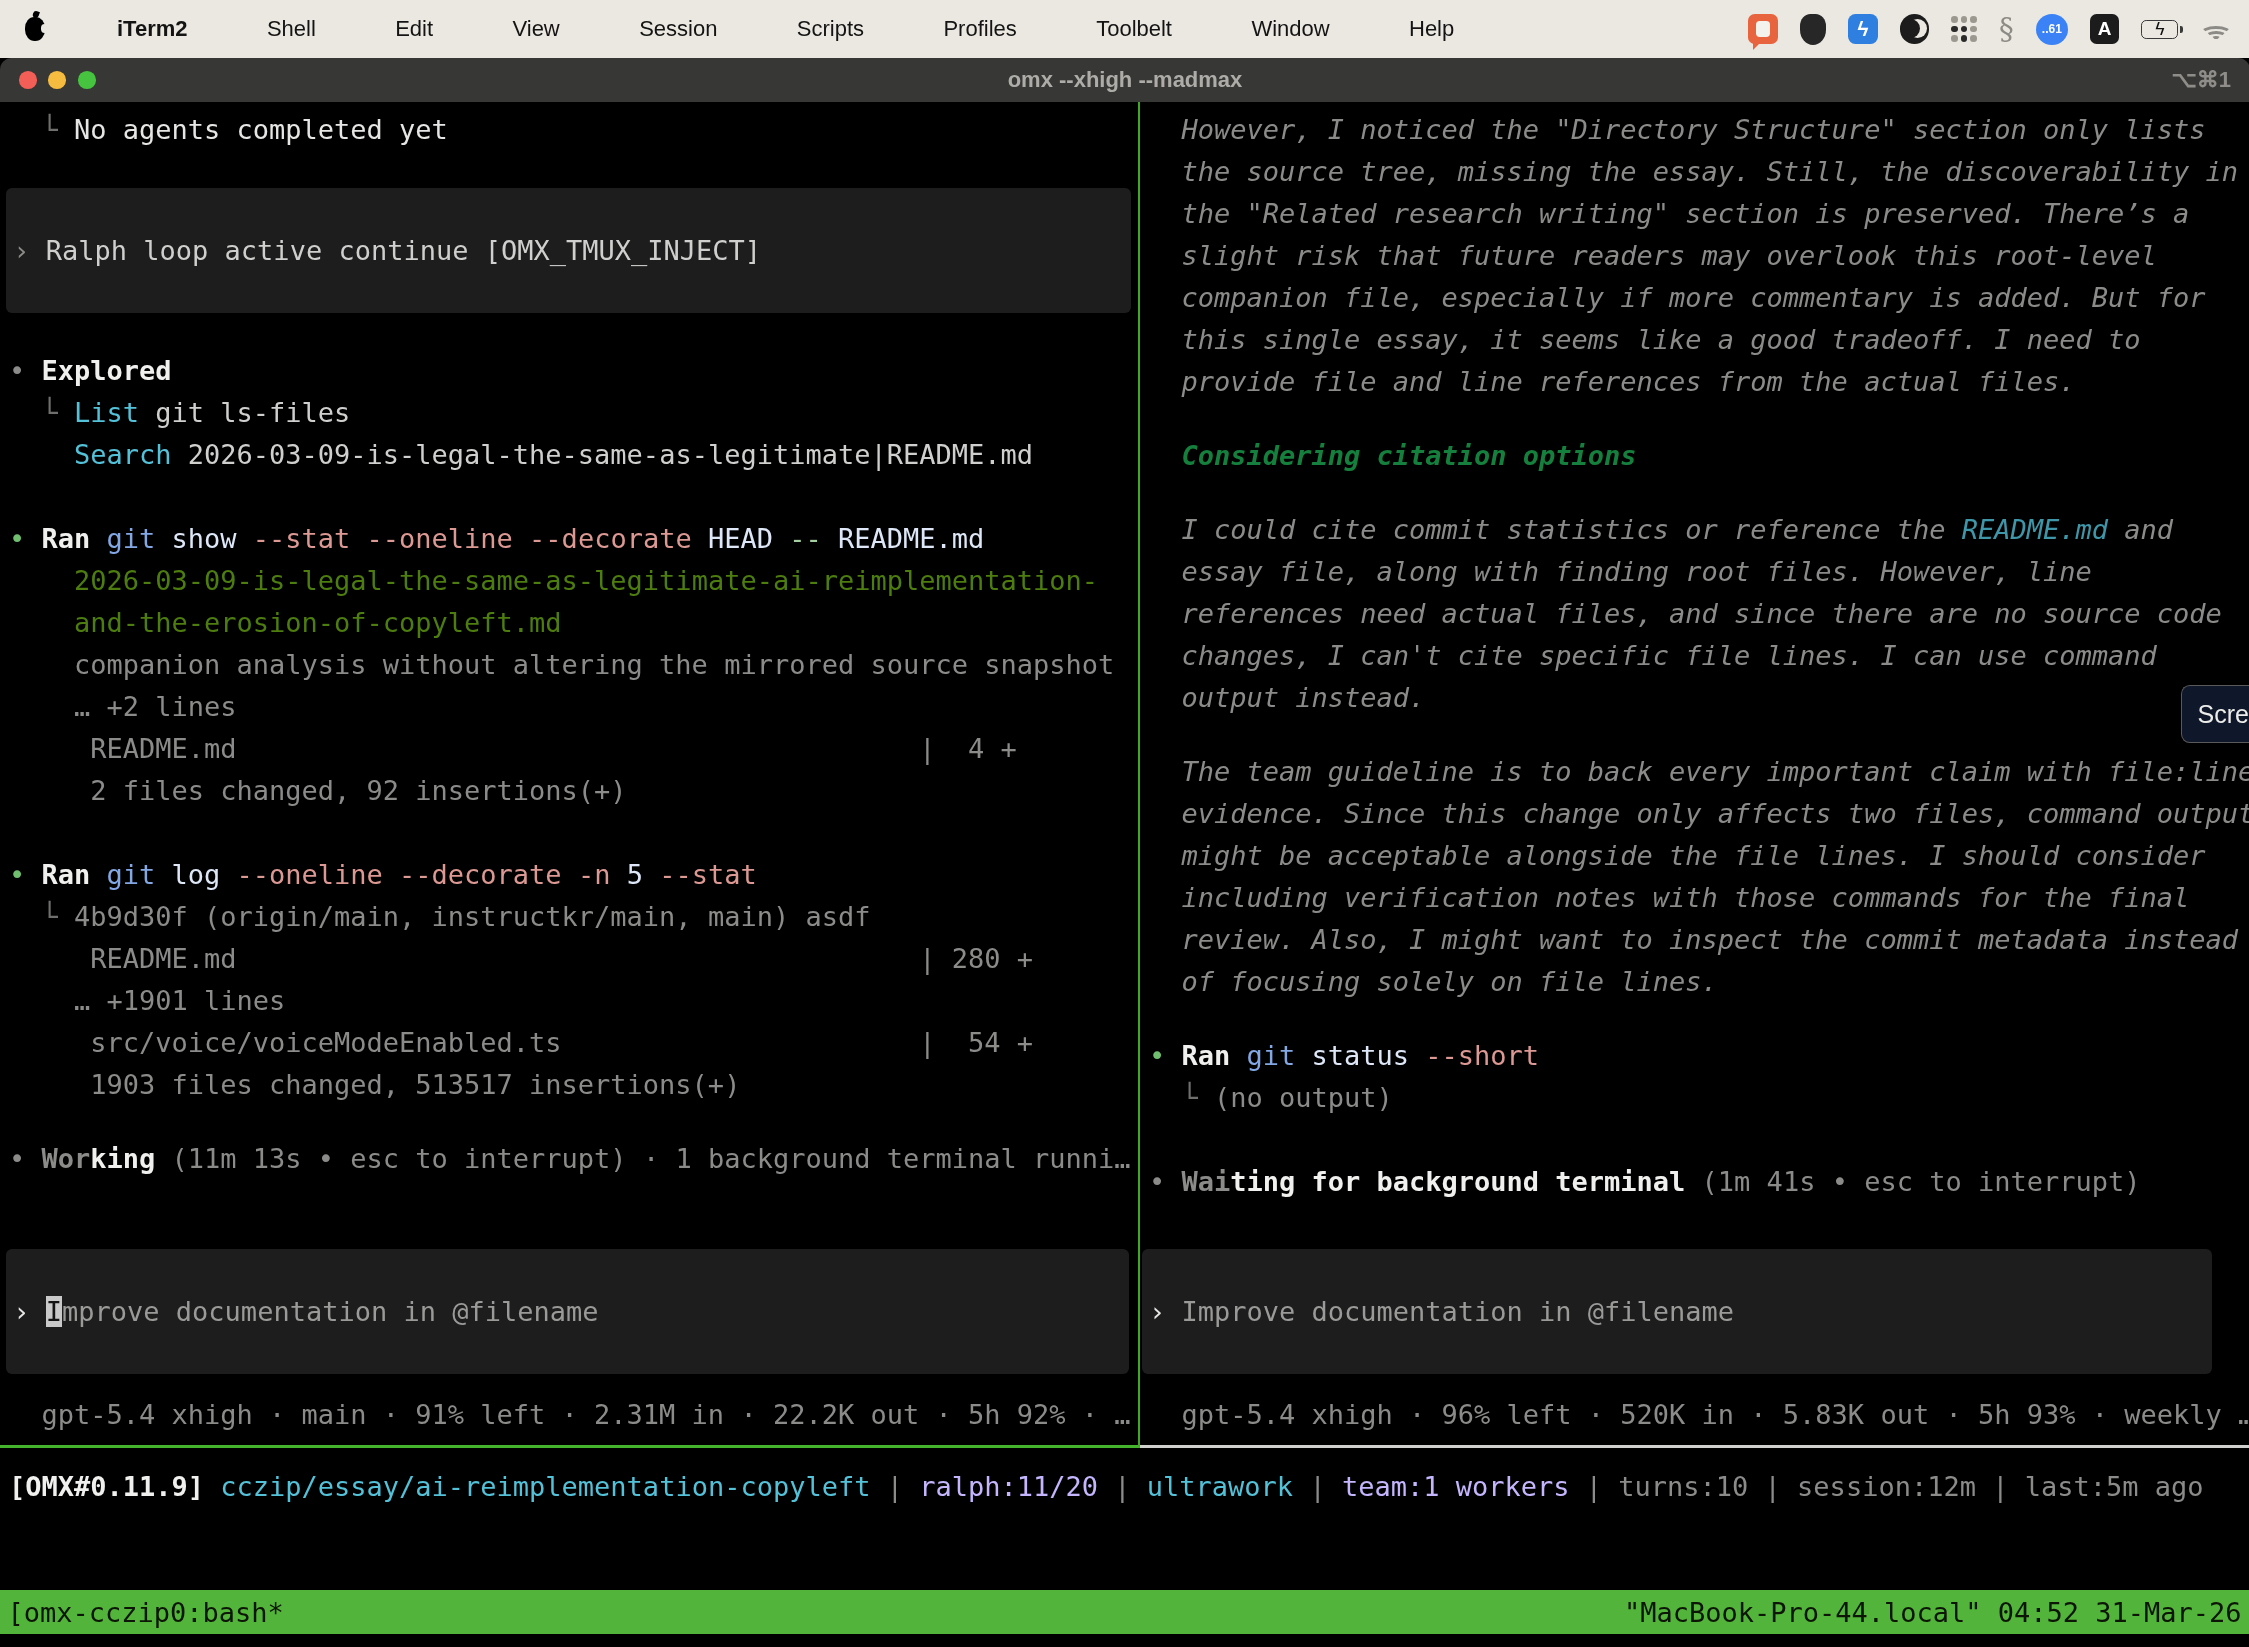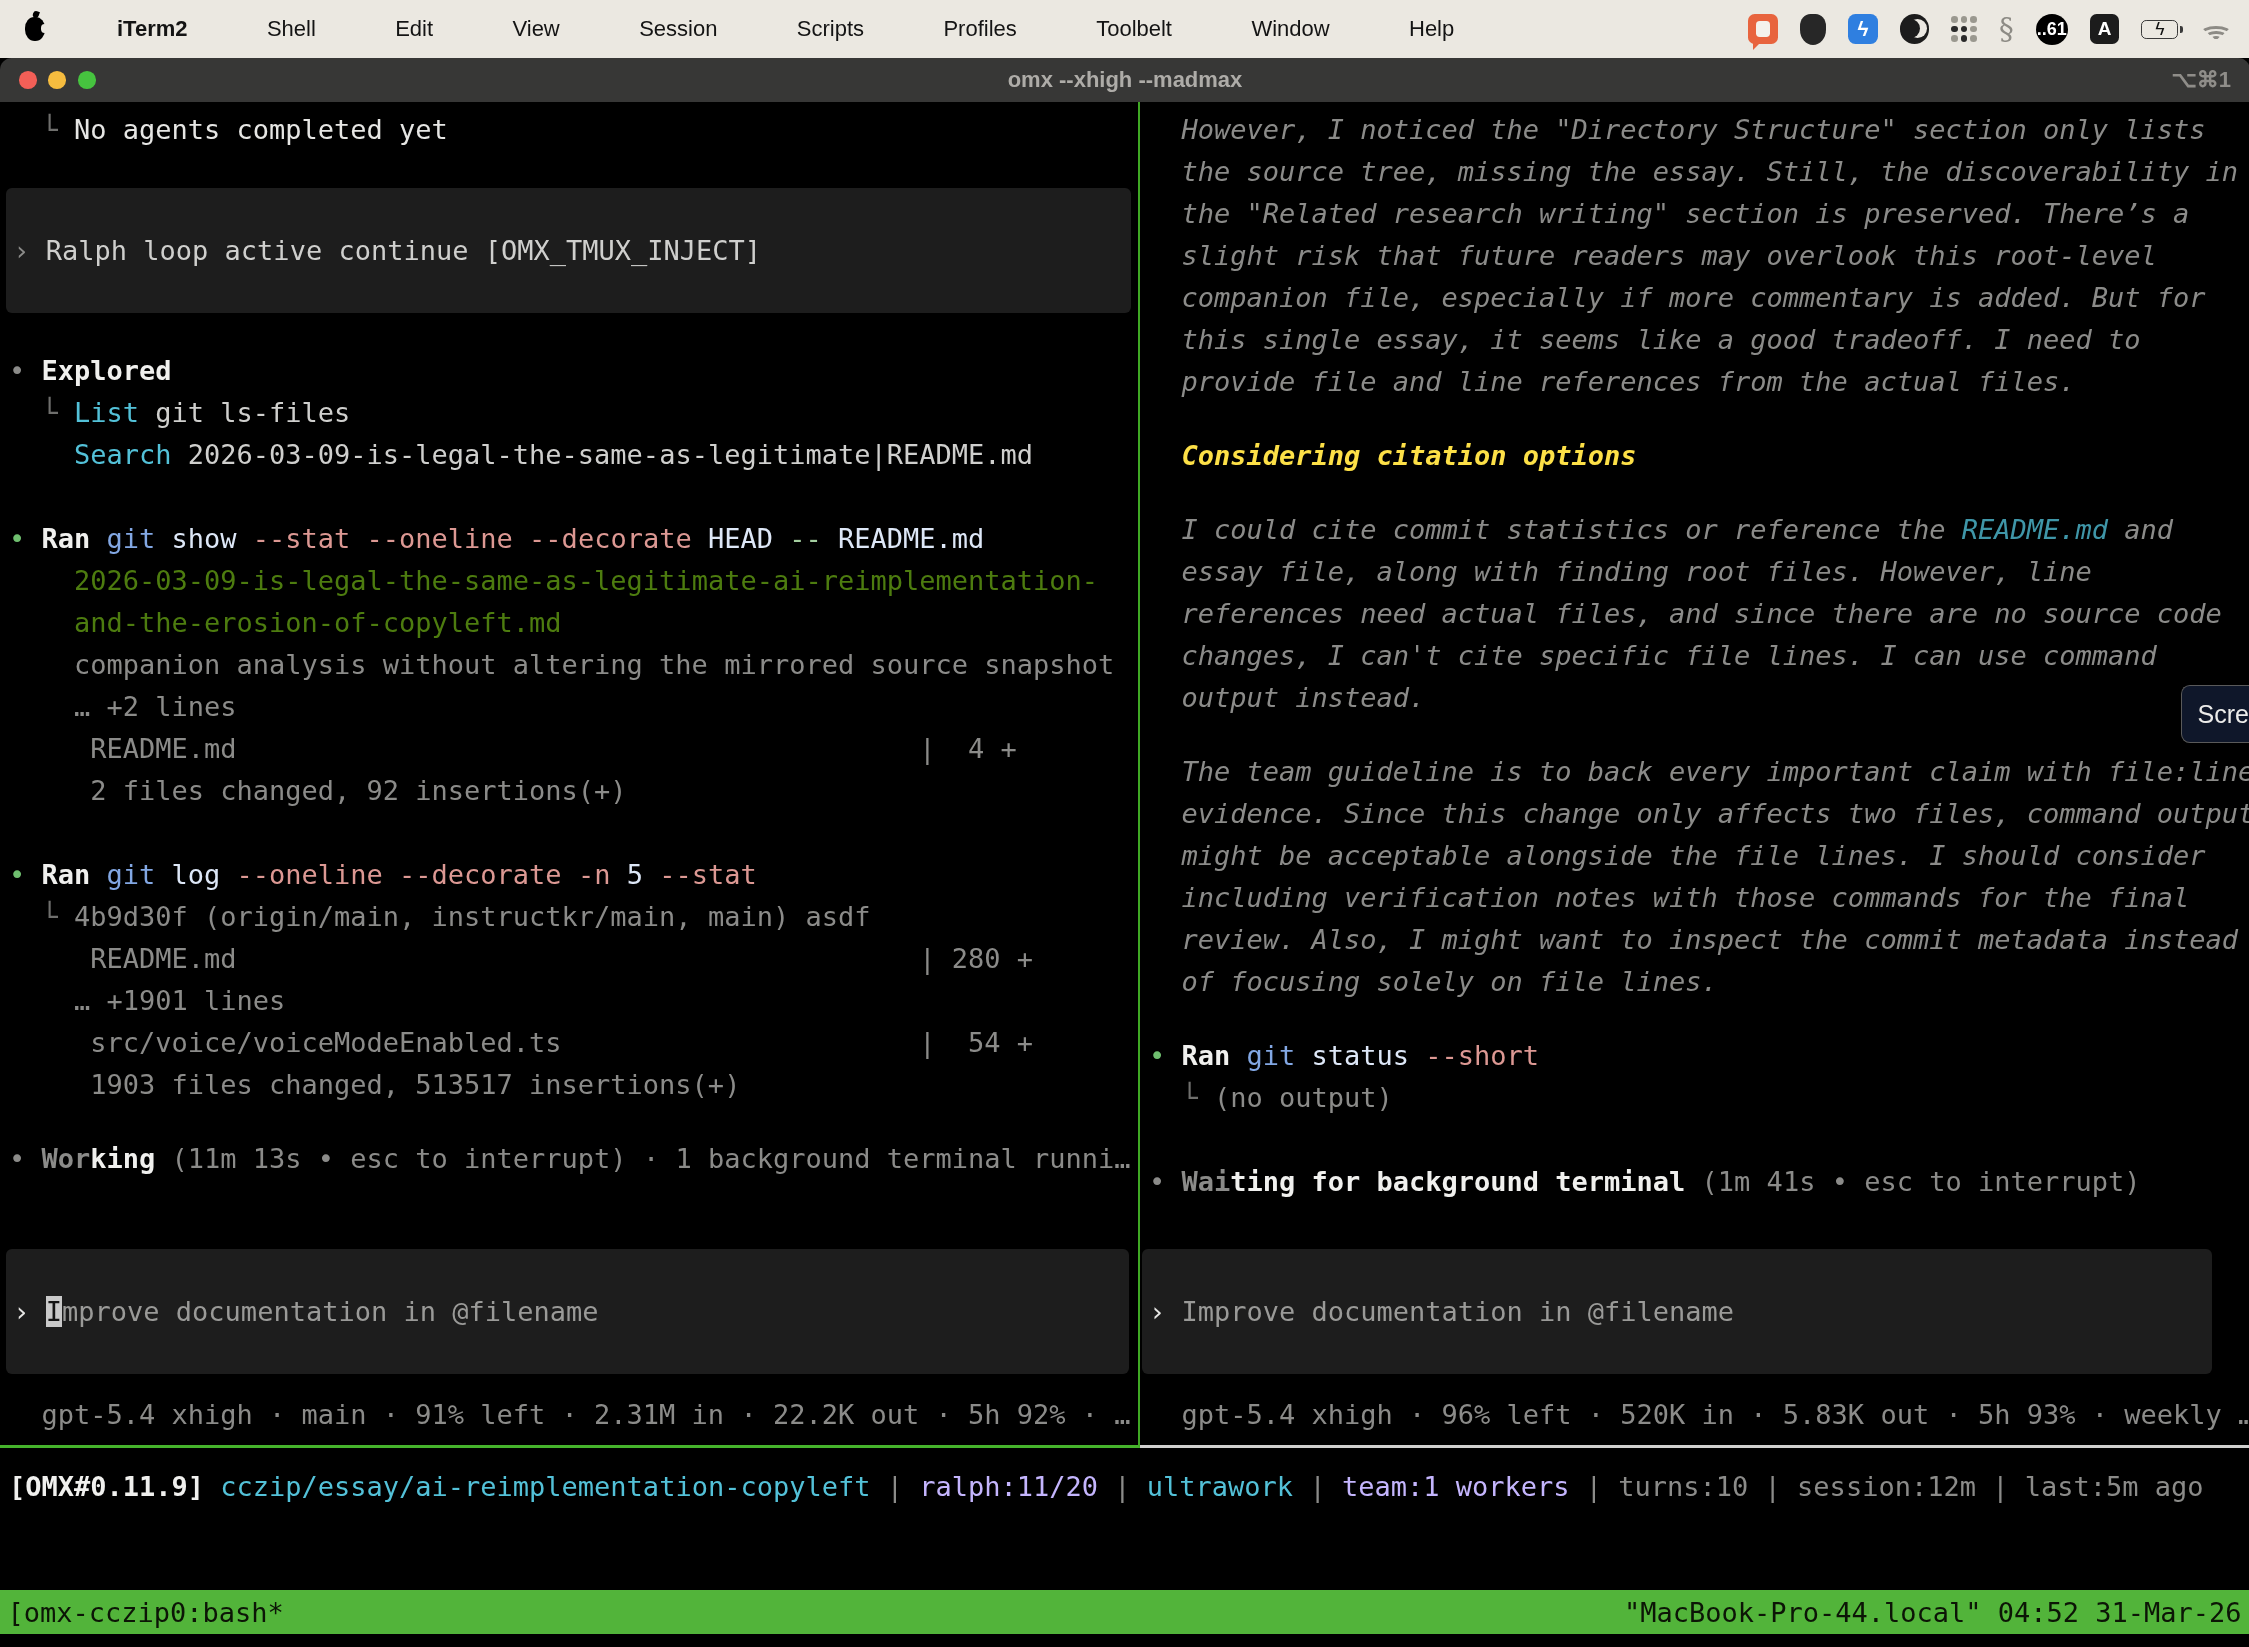--- a/index.html
+++ b/index.html
@@ -31,22 +31,22 @@
   .ic-zap { width:29.5px; height:29.5px; border-radius:7.4px; background:#2f7fe0; color:#fff;
             font-size:20.7px; font-weight:700; }
   .ic-moon { width:29.5px; height:29.5px; border-radius:50%; background:#1c1c1c; position:relative; overflow:hidden; }
   .ic-moon::before { content:""; position:absolute; width:19px; height:19px; border-radius:50%;
                      background:#ebe8e1; right:2.2px; top:5.2px; }
   .ic-moon::after { content:""; position:absolute; width:19px; height:19px; border-radius:50%;
                     background:#1c1c1c; right:8.9px; top:5.2px; }
   .ic-grid { display:grid; grid-template-columns:repeat(3,6.6px); gap:3px; }
   .ic-grid i { width:6.6px; height:6.6px; border-radius:50%; }
   .ic-squig { color:#8d8b85; font-size:29.5px; font-family:"DejaVu Serif", serif; }
-  .ic-pct { width:32px; height:31px; border-radius:50%; background:#000000; color:#fff;
-            font-size:18px; font-weight:700; font-family:"Liberation Sans", sans-serif; }
+  .ic-pct { width:32px; height:31px; border-radius:50%; background:#3b82f6; color:#fff;
+            font-size:12px; font-weight:700; font-family:"Liberation Sans", sans-serif; }
   .ic-a { width:29.5px; height:29.5px; border-radius:6.6px; background:#1c1c1c; color:#fff;
           font-size:19px; font-weight:700; font-family:"Liberation Sans", sans-serif; }
   .ic-batt { width:37px; height:19px; border:1.8px solid #3a3a3a; border-radius:5.2px; position:relative;
              color:#111; font-size:17.7px; }
   .ic-batt::after { content:""; position:absolute; right:-5.9px; top:5.2px; width:3.7px; height:7.4px;
                     background:#3a3a3a; border-radius:0 2.2px 2.2px 0; }
   .ic-wifi { position:relative; width:32px; height:25px; }
   .ic-wifi i { position:absolute; left:50%; transform:translateX(-50%); border:3px solid #8d8b85;
                border-bottom:none; border-left-color:transparent; border-right-color:transparent;
                border-radius:50% 50% 0 0; }
@@ -85,21 +85,21 @@
   .gy2 { color:#9a9a98; }
   .dim { color:#6f6f6d; }
   .bl  { color:#82a7e3; }
   .lb  { color:#dde7f7; }
   .sa  { color:#dc9893; }
   .gn  { color:#a4cfa0; }
   .cy  { color:#53c1d8; }
   .lav { color:#4d7c0f; }
   .gb  { color:#6fbf6f; }
   .it  { font-style:italic; color:#8b8b89; }
-  .ithb{ font-style:italic; font-weight:700; color:#fde047; }
+  .ithb{ font-style:italic; font-weight:700; color:#15803d; }
   .teal{ font-style:italic; color:#3f96a8; }
   .cursor { background:#c9c9c9; color:#141414; }
 
   .prompt-box { background:#1d1d1d; border-radius:5.9px; height:125px; display:flex;
                 align-items:center; padding-left:7.4px; overflow:hidden; }
   .box-ralph { margin:37px 7.4px 37px 5.9px; }
   .bottom-cluster { margin-top:auto; padding-bottom:8.9px; }
   .pane-left  .bottom-cluster .prompt-box { margin:0 8.9px 20px 5.9px; }
   .pane-right .bottom-cluster .prompt-box { margin:0 37px 20px 1.5px; }
 

